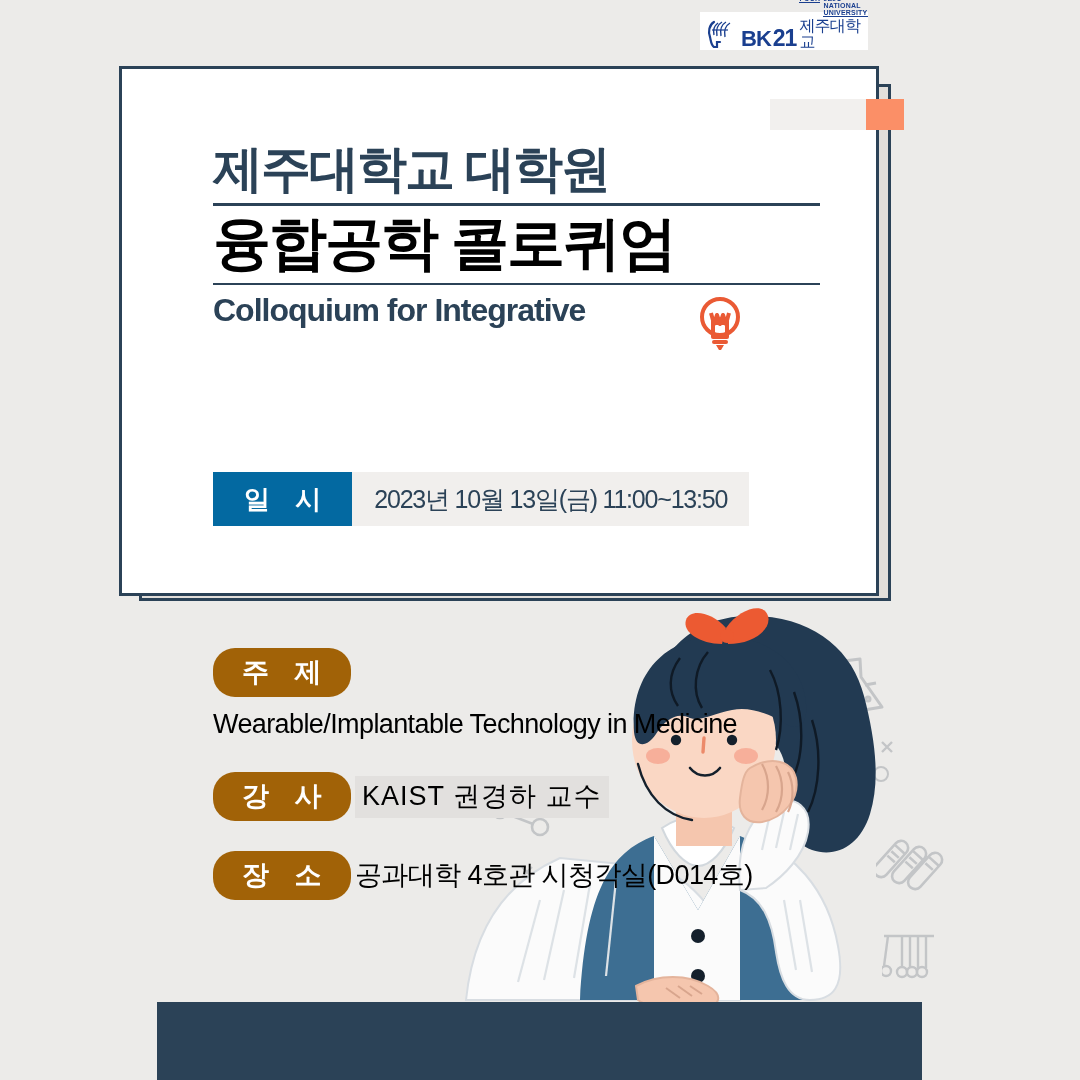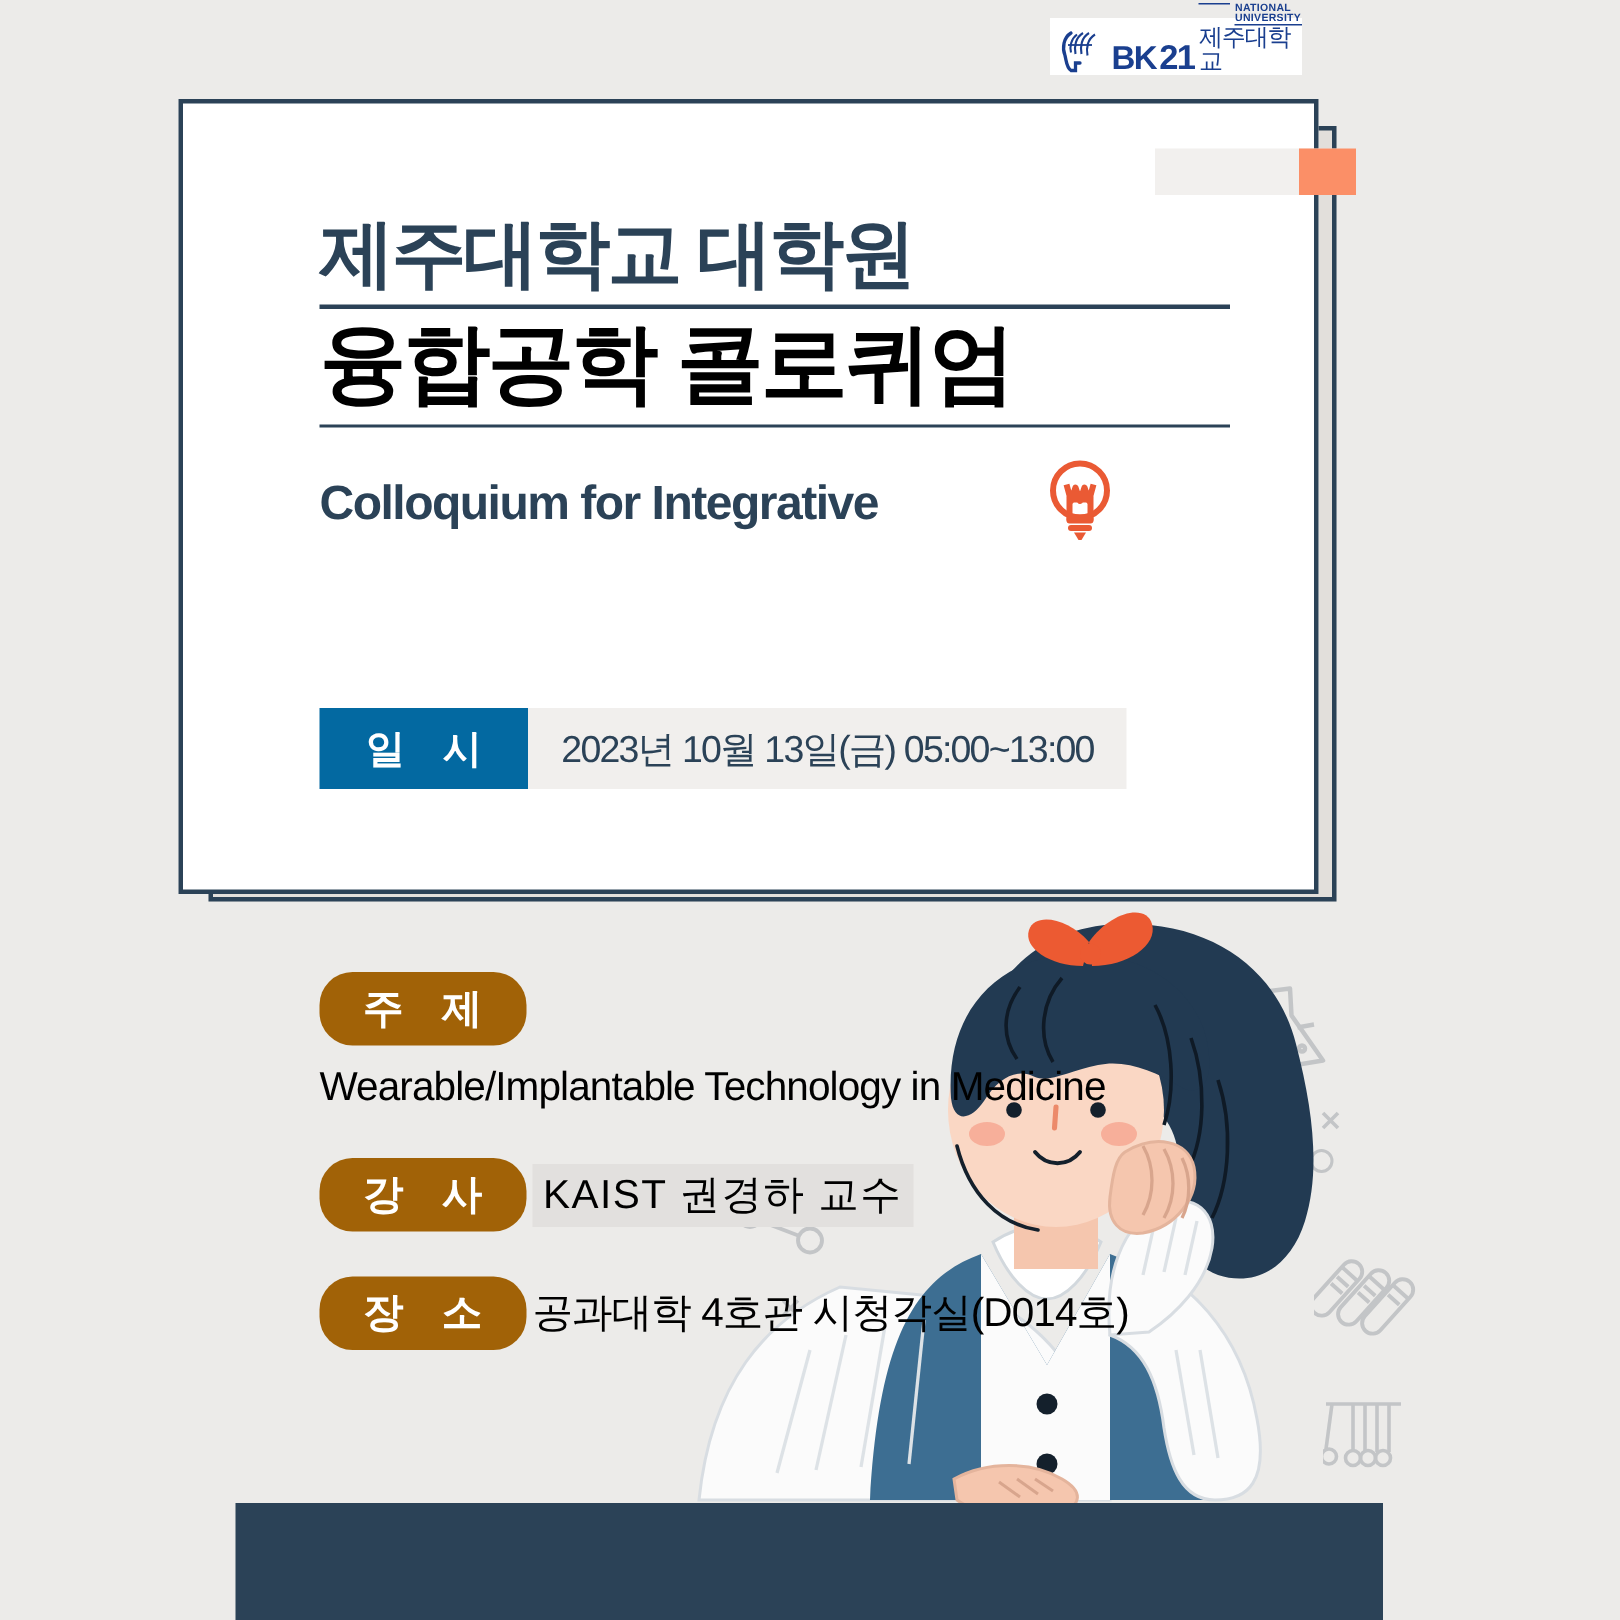--- a/index.html
+++ b/index.html
@@ -169,23 +169,23 @@
   .title-kr2 {
     font-size: 58px;
     font-weight: bold;
     color: #000000;
     letter-spacing: -2px;
     line-height: 1.15;
     margin: 0;
   }
   .subtitle-row {
     display: flex;
-    align-items: center;
+    align-items: flex-start;
     justify-content: space-between;
-    margin-top: 16px;
+    margin-top: 6px;
   }
   .title-en {
     font-size: 32px;
     font-weight: bold;
     color: #2b4257;
     letter-spacing: -1px;
     line-height: 1.22;
     margin: 0;
     max-width: 470px;
   }
@@ -339,21 +339,21 @@
           <rect x="16" y="41" width="18" height="5" rx="2" fill="#ea5a34"></rect>
           <rect x="17" y="47" width="16" height="4" rx="2" fill="#ea5a34"></rect>
           <path d="M21 52 L29 52 L26 57 L24 57 Z" fill="#ea5a34"></path>
         </svg>
       </span>
     </div>
   </div>
 
   <div class="date-bar">
     <div class="date-label">일 시</div>
-    <div class="date-value">2023년 10월 13일(금) 05:00~13:00</div>
+    <div class="date-value">2023년 10월 13일(금) 11:00~13:50</div>
   </div>
 
   <div class="doodle" style="left:678px; top:616px;">
     <svg width="76" height="64" viewBox="0 0 76 64">
       <g fill="none" stroke="#c3c5c7" stroke-width="3" stroke-linecap="round">
         <path d="M10 58 C10 40 30 36 34 22 C37 11 44 6 56 4"></path>
         <path d="M20 60 C20 42 40 38 44 24 C47 13 54 8 66 6"></path>
         <path d="M16 46 L30 50"></path>
           <path d="M22 36 L36 40"></path>
         <path d="M30 26 L44 30"></path>

